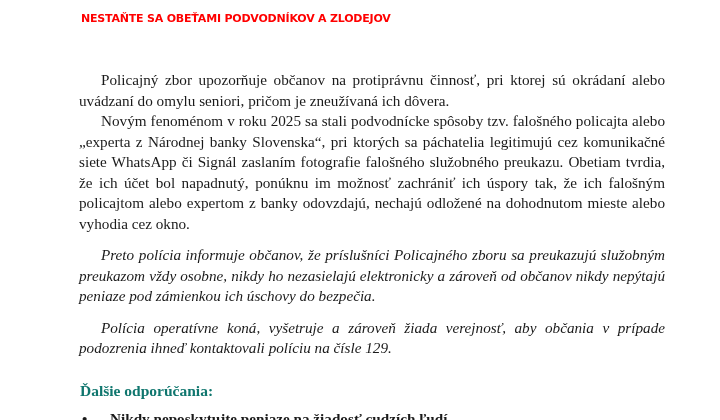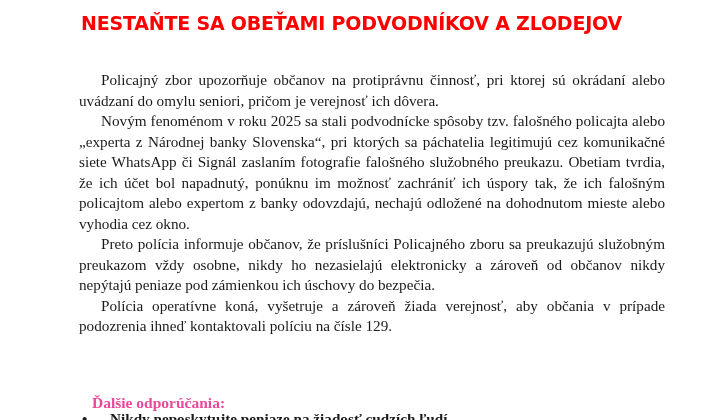--- a/index.html
+++ b/index.html
@@ -20,21 +20,21 @@
       height: 420px;
       overflow: hidden;
       background: #ffffff;
     }
     .title {
       position: absolute;
       left: 81px;
       top: 12px;
       font-family: "DejaVu Sans", sans-serif;
       font-weight: bold;
-      font-size: 19px;
+      font-size: 11px;
       color: #ff0000;
       letter-spacing: -0.2px;
       white-space: nowrap;
       margin: 0;
     }
     .body-text {
       position: absolute;
       left: 79px;
       top: 70px;
       width: 586px;
@@ -42,30 +42,32 @@
       font-size: 15.2px;
       line-height: 20.5px;
       color: #1a1a1a;
       text-align: justify;
     }
     .body-text p {
       margin: 0;
       text-indent: 22px;
     }
     .body-text p.gap {
+      margin-top: 11px;
+      font-style: italic;
     }
     .subhead {
       position: absolute;
       left: 80px;
       top: 382px;
       font-family: "Liberation Serif", serif;
       font-weight: bold;
       font-size: 15.5px;
-      color: #ec4899;
-      margin: 12px;
+      color: #0f766e;
+      margin: 0;
     }
     .list {
       position: absolute;
       left: 80px;
       top: 410px;
       margin: 0;
       padding: 0;
       list-style: none;
       font-family: "Liberation Serif", serif;
       font-weight: bold;
@@ -83,21 +85,21 @@
       top: 0;
     }
   </style>
 </head>
 <body>
 
 <div class="page">
   <h1 class="title">NESTAŇTE SA OBEŤAMI PODVODNÍKOV A ZLODEJOV</h1>
 
   <div class="body-text">
-    <p>Policajný zbor upozorňuje občanov na protiprávnu činnosť, pri ktorej sú okrádaní alebo uvádzaní do omylu seniori, pričom je verejnosť ich dôvera.</p>
+    <p>Policajný zbor upozorňuje občanov na protiprávnu činnosť, pri ktorej sú okrádaní alebo uvádzaní do omylu seniori, pričom je zneužívaná ich dôvera.</p>
     <p>Novým fenoménom v roku 2025 sa stali podvodnícke spôsoby tzv. falošného policajta alebo „experta z Národnej banky Slovenska“, pri ktorých sa páchatelia legitimujú cez komunikačné siete WhatsApp či Signál zaslaním fotografie falošného služobného preukazu. Obetiam tvrdia, že ich účet bol napadnutý, ponúknu im možnosť zachrániť ich úspory tak, že ich falošným policajtom alebo expertom z banky odovzdajú, nechajú odložené na dohodnutom mieste alebo vyhodia cez okno.</p>
     <p class="gap">Preto polícia informuje občanov, že príslušníci Policajného zboru sa preukazujú služobným preukazom vždy osobne, nikdy ho nezasielajú elektronicky a zároveň od občanov nikdy nepýtajú peniaze pod zámienkou ich úschovy do bezpečia.</p>
     <p class="gap">Polícia operatívne koná, vyšetruje a zároveň žiada verejnosť, aby občania v prípade podozrenia ihneď kontaktovali políciu na čísle 129.</p>
   </div>
 
   <h2 class="subhead">Ďalšie odporúčania:</h2>
 
   <ul class="list">
     <li>
       <span class="bullet">•</span>

